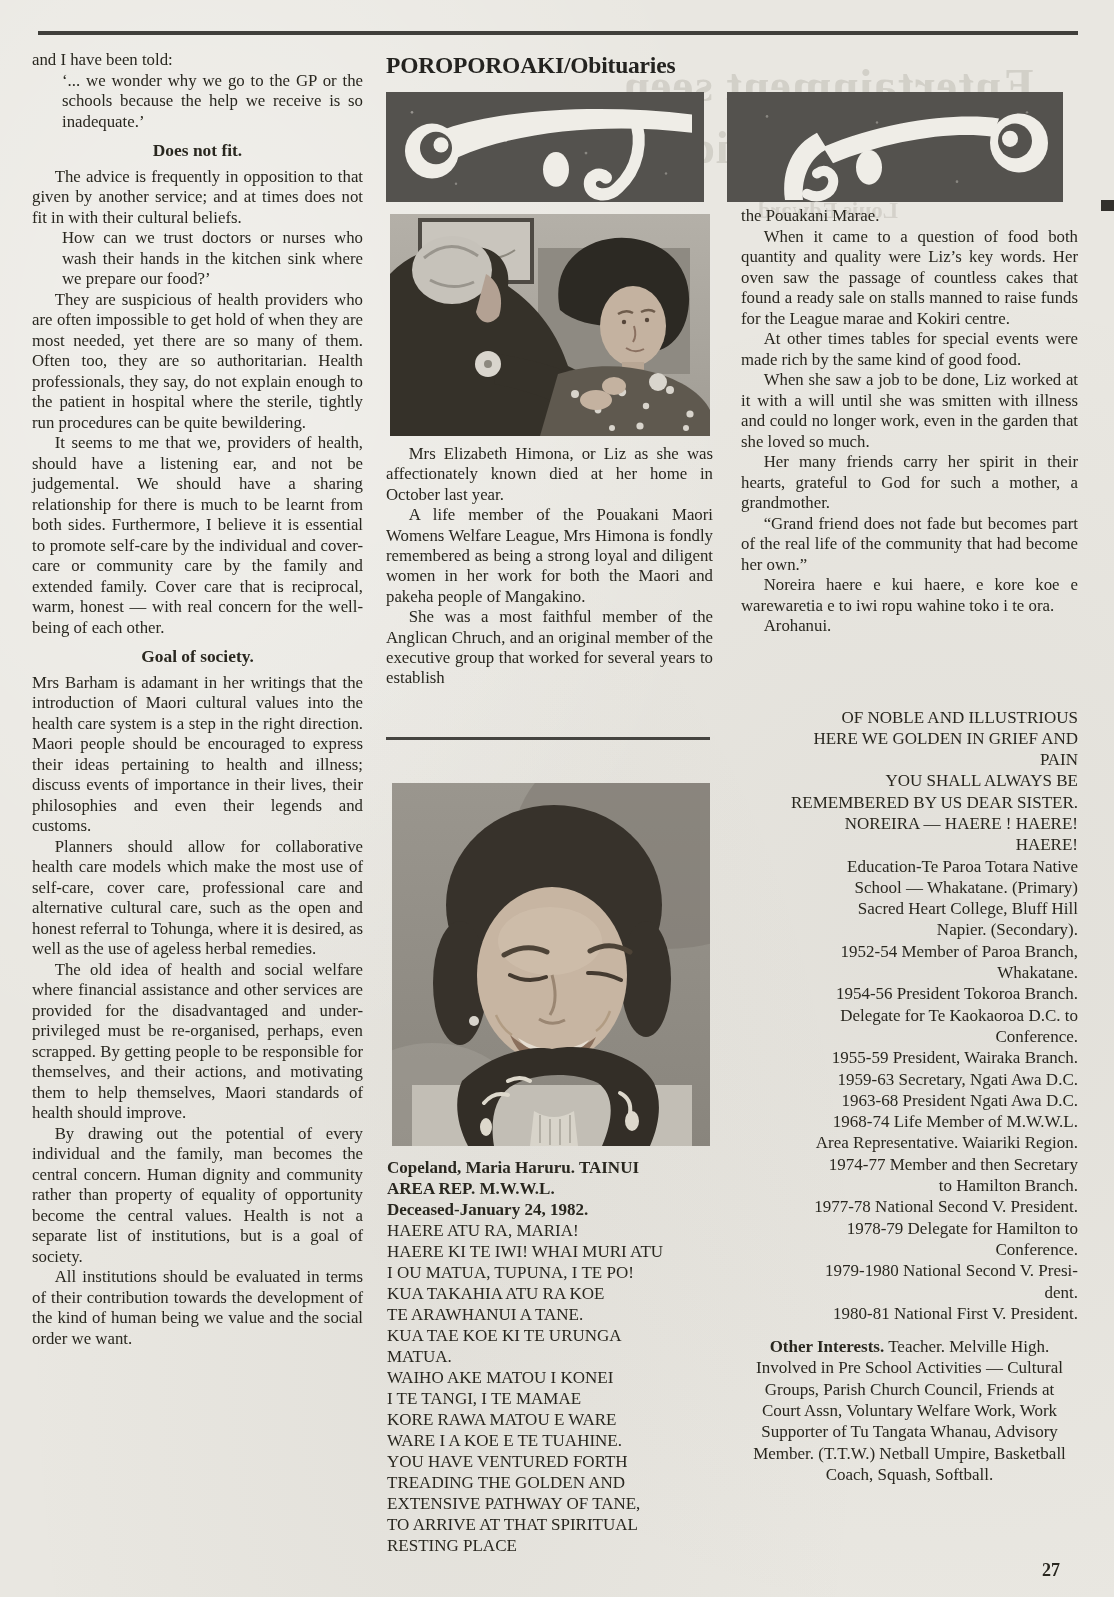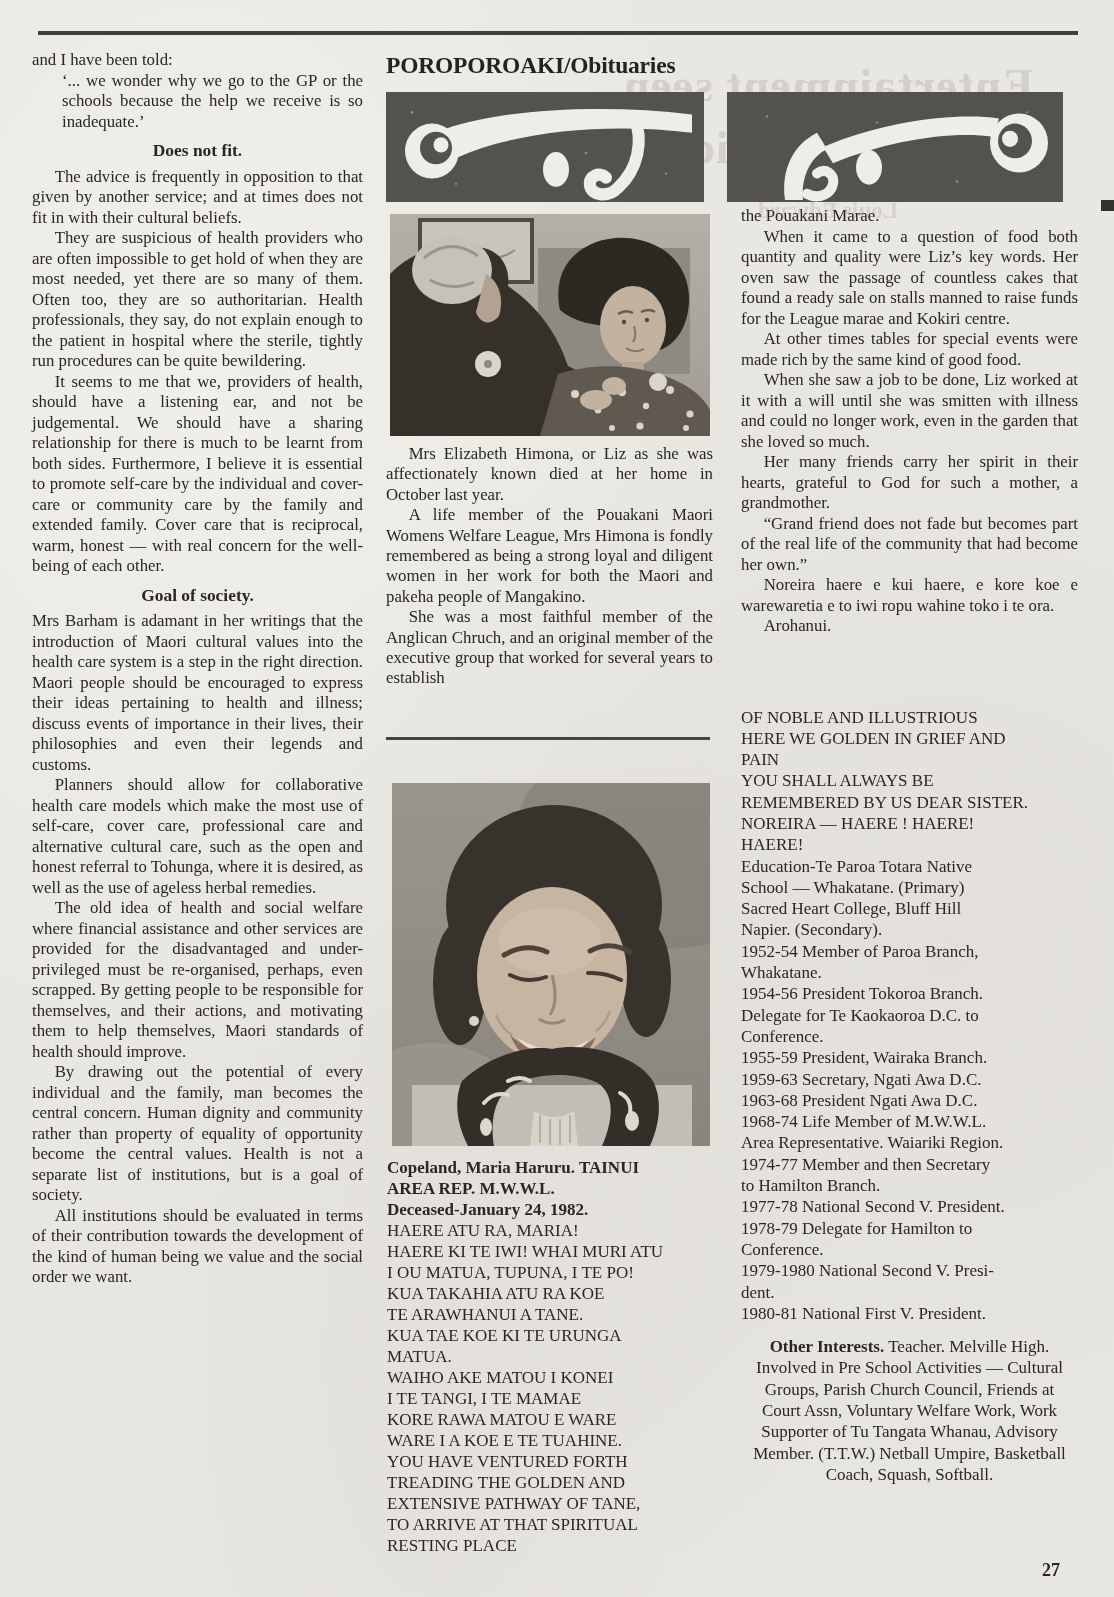--- a/index.html
+++ b/index.html
@@ -45,21 +45,21 @@
   .photo svg{display:block;width:100%;height:100%;}
 
   #himona{position:absolute;left:386px;top:444px;width:327px;z-index:3;
     font-size:16.8px;line-height:20.4px;text-align:justify;}
   .mid-divider{position:absolute;left:386px;top:737px;width:324px;height:3px;background:#454440;z-index:3;}
 
   #copeland{position:absolute;left:387px;top:1157px;width:330px;z-index:3;font-size:17px;line-height:21px;}
   #copeland .line{white-space:nowrap;}
   #copeland .cap-bold{font-weight:bold;}
 
-  #memorial{margin-top:70px;text-align:left;line-height:21.3px;font-size:17px;}
+  #memorial{margin-top:70px;text-align:right;line-height:21.3px;font-size:17px;}
   #memorial .line{white-space:nowrap;}
   .rag-par{margin:12px;text-align:center;text-indent:0;line-height:21.3px;font-size:17px;}
 
   .page-number{position:absolute;left:1042px;top:1560px;z-index:3;font-weight:bold;font-size:18px;color:#29271f;}
 </style>
 </head>
 <body>
 
 <div class="page">
 
@@ -70,20 +70,21 @@
     <div class="g1">Entertainment seen</div>
     <div class="g2">as cultural bridge</div>
     <div class="g3">Louis Edward</div>
   </div>
 
   <div class="col" id="col-left">
       <p class="block noindent">and I have been told:</p>
       <p class="block quote">‘... we wonder why we go to the GP or the schools because the help we receive is so inadequate.’</p>
       <p class="block subhead">Does not fit.</p>
       <p class="block">The advice is frequently in opposition to that given by another service; and at times does not fit in with their cultural beliefs.</p>
+      <p class="block quote">How can we trust doctors or nurses who wash their hands in the kitchen sink where we prepare our food?’</p>
       <p class="block">They are suspicious of health providers who are often impossible to get hold of when they are most needed, yet there are so many of them. Often too, they are so authoritarian. Health professionals, they say, do not explain enough to the patient in hospital where the sterile, tightly run procedures can be quite bewildering.</p>
       <p class="block">It seems to me that we, providers of health, should have a listening ear, and not be judgemental. We should have a sharing relationship for there is much to be learnt from both sides. Furthermore, I believe it is essential to promote self-care by the individual and cover-care or community care by the family and extended family. Cover care that is reciprocal, warm, honest — with real concern for the well-being of each other.</p>
       <p class="block subhead">Goal of society.</p>
       <p class="block noindent">Mrs Barham is adamant in her writings that the introduction of Maori cultural values into the health care system is a step in the right direction. Maori people should be encouraged to express their ideas pertaining to health and illness; discuss events of importance in their lives, their philosophies and even their legends and customs.</p>
       <p class="block">Planners should allow for collaborative health care models which make the most use of self-care, cover care, professional care and alternative cultural care, such as the open and honest referral to Tohunga, where it is desired, as well as the use of ageless herbal remedies.</p>
       <p class="block">The old idea of health and social welfare where financial assistance and other services are provided for the disadvantaged and under-privileged must be re-organised, perhaps, even scrapped. By getting people to be responsible for themselves, and their actions, and motivating them to help themselves, Maori standards of health should improve.</p>
       <p class="block">By drawing out the potential of every individual and the family, man becomes the central concern. Human dignity and community rather than property of equality of opportunity become the central values. Health is not a separate list of institutions, but is a goal of society.</p>
       <p class="block">All institutions should be evaluated in terms of their contribution towards the development of the kind of human being we value and the social order we want.</p>
     </div>
 

